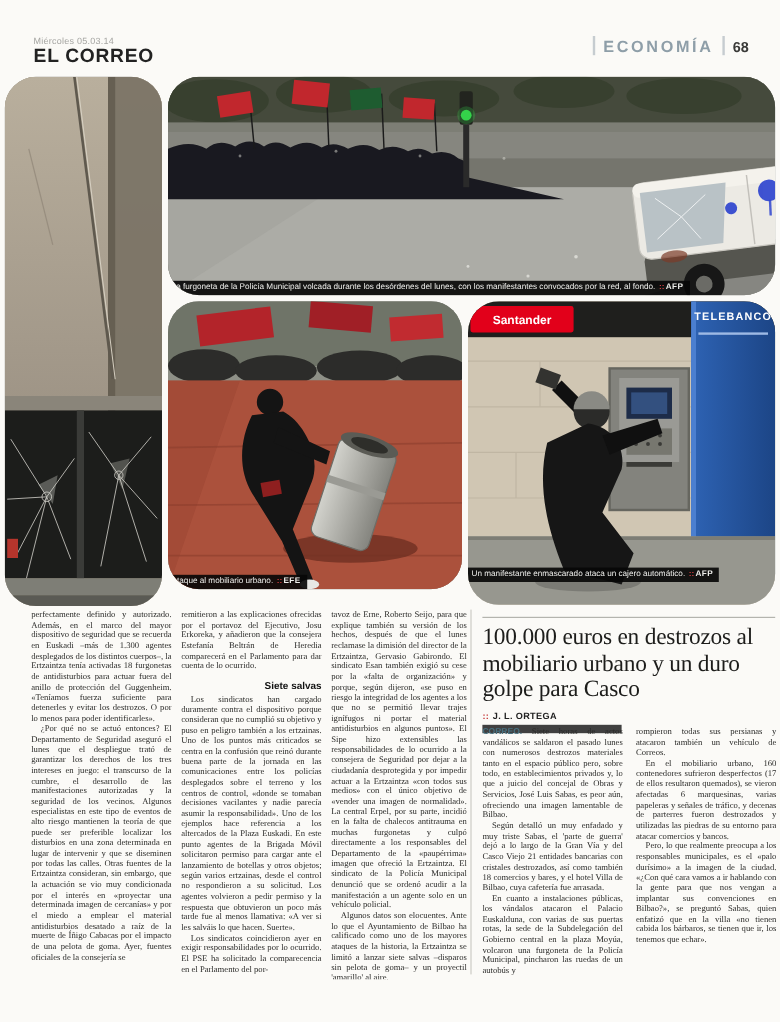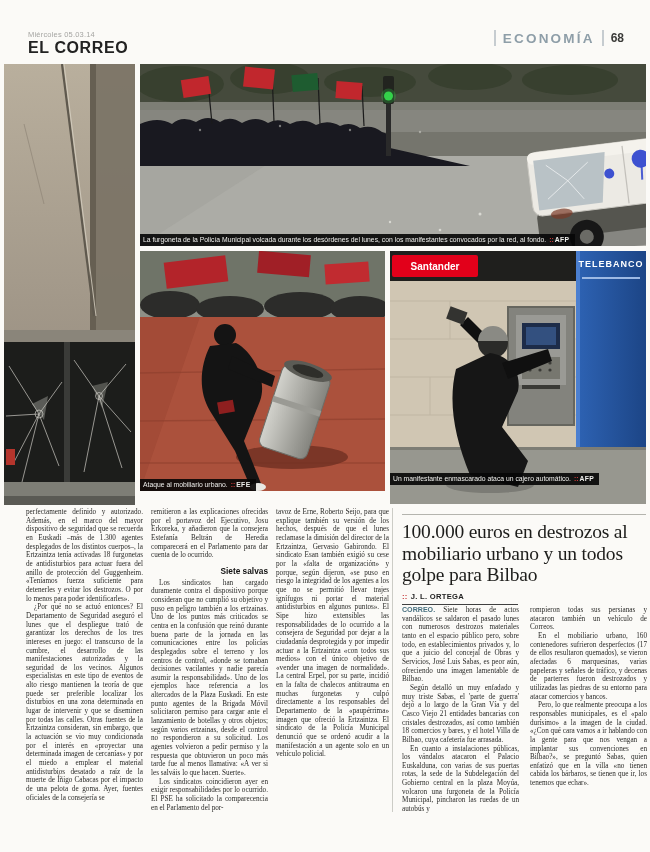--- a/index.html
+++ b/index.html
@@ -7,27 +7,27 @@
   #page {
     position:relative; width:650px; height:852px; margin:0 auto;
     background:#fbfaf7; overflow:hidden;
     font-family:"Liberation Serif", serif; color:#1c1c1a;padding-left:28px;
   }
   
   .hdr-date { position:absolute; left:28px; top:30px; font-family:"Liberation Sans",sans-serif;
     font-size:7.5px; color:#a5a5a2; letter-spacing:.2px; }
   .hdr-mast { position:absolute; left:28px; top:39px; font-family:"Liberation Sans",sans-serif;
     font-size:16px; font-weight:bold; color:#222; letter-spacing:.6px; }
-  .hdr-right { position:absolute; right:26px; top:30px; display:flex; align-items:center; gap:7px;
+  .hdr-right { position:absolute; right:26px; top:30px; display:flex; align-items:flex-end; gap:7px;
     font-family:"Liberation Sans",sans-serif; }
   .hdr-bar { width:2px; height:16px; background:#c6ccd0; }
   .hdr-section { font-size:13.5px; font-weight:bold; letter-spacing:2.2px; color:#8e9ea8; }
   .hdr-pnum { font-size:12px; font-weight:bold; color:#3a3a38; }
   
-  .photo { position:absolute; overflow:hidden; background:#9a9a94; }
+  .photo { position:absolute; overflow:hidden; background:#9a9a94;border-radius:26px; }
   .photo svg { display:block; }
   #photo-left  { left:4px;   top:64px;  width:131px; height:441px; }
   #photo-main  { left:140px; top:64px;  width:506px; height:182px; }
   #photo-bin   { left:140px; top:251px; width:245px; height:240px; }
   #photo-atm   { left:390px; top:251px; width:256px; height:253px; }
   .caption {
     position:absolute; left:0; bottom:0; max-width:100%;
     background:rgba(8,8,8,.92); color:#efefec;
     font-family:"Liberation Sans",sans-serif; font-size:6.8px; line-height:1.25;
     padding:2px 5px 2px 3px; white-space:nowrap; overflow:hidden;
@@ -47,21 +47,21 @@
   .para + .para { text-indent:8px; }
   .subhead { font-family:"Liberation Sans",sans-serif; font-weight:bold; font-size:8.3px;
     margin:7px 0 3px 0; color:#111; text-align:right; }
   .vdivider { position:absolute; left:392px; top:508px; width:1px; height:304px; background:#ccccc6; }
   
   .art-rule { position:absolute; left:402px; top:514px; width:244px; height:1px; background:#b4b4ae; }
   .headline { position:absolute; left:402px; top:521px; width:244px;
     font-size:19.5px; line-height:21.5px; color:#1d1d1b; letter-spacing:-.2px; font-weight:normal; }
   .byline { position:absolute; left:402px; top:592px; width:116px;
     font-family:"Liberation Sans",sans-serif; font-size:7.6px; font-weight:bold; color:#222;
-    border-bottom:1px solid #404040; padding-bottom:3px; letter-spacing:.3px; }
+    border-bottom:7px solid #404040; padding-bottom:3px; letter-spacing:.3px; }
   .byline .bmark { color:#c43030; margin-right:3px; }
   .artcol { position:absolute; top:606px; width:117px; height:212px; overflow:hidden;
     font-size:7.2px; line-height:8.65px; text-align:justify; color:#2a2a28; }
   #acolA { left:402px; }
   #acolB { left:530px; }
   .leadin { font-family:"Liberation Sans",sans-serif; font-weight:bold; color:#47707f; font-size:7.1px; }
 </style>
 </head>
 <body>
 
@@ -314,26 +314,27 @@
       </div>
     <div class="subhead">Siete salvas</div>
     <div>
         <p class="para" style="text-indent: 8px;">Los sindicatos han cargado duramente contra el dispositivo porque consideran que no cumplió su objetivo y puso en peligro también a los ertzainas. Uno de los puntos más criticados se centra en la confusión que reinó durante buena parte de la jornada en las comunicaciones entre los policías desplegados sobre el terreno y los centros de control, «donde se tomaban decisiones vacilantes y nadie parecía asumir la responsabilidad». Uno de los ejemplos hace referencia a los altercados de la Plaza Euskadi. En este punto agentes de la Brigada Móvil solicitaron permiso para cargar ante el lanzamiento de botellas y otros objetos; según varios ertzainas, desde el control no respondieron a su solicitud. Los agentes volvieron a pedir permiso y la respuesta que obtuvieron un poco más tarde fue al menos llamativa: «A ver si les salváis lo que hacen. Suerte».</p>
         <p class="para" style="text-indent: 8px;">Los sindicatos coincidieron ayer en exigir responsabilidades por lo ocurrido. El PSE ha solicitado la comparecencia en el Parlamento del por-</p>
       </div>
   </div>
 
   <div class="newscol" id="lcol3">
       <p class="para">tavoz de Erne, Roberto Seijo, para que explique también su versión de los hechos, después de que el lunes reclamase la dimisión del director de la Ertzaintza, Gervasio Gabirondo. El sindicato Esan también exigió su cese por la «falta de organización» y porque, según dijeron, «se puso en riesgo la integridad de los agentes a los que no se permitió llevar trajes ignífugos ni portar el material antidisturbios en algunos puntos». El Sipe hizo extensibles las responsabilidades de lo ocurrido a la consejera de Seguridad por dejar a la ciudadanía desprotegida y por impedir actuar a la Ertzaintza «con todos sus medios» con el único objetivo de «vender una imagen de normalidad». La central Erpel, por su parte, incidió en la falta de chalecos antitrauma en muchas furgonetas y culpó directamente a los responsables del Departamento de la «paupérrima» imagen que ofreció la Ertzaintza. El sindicato de la Policía Municipal denunció que se ordenó acudir a la manifestación a un agente solo en un vehículo policial.</p>
+      <p class="para">Algunos datos son elocuentes. Ante lo que el Ayuntamiento de Bilbao ha calificado como uno de los mayores ataques de la historia, la Ertzaintza se limitó a lanzar siete salvas –disparos sin pelota de goma– y un proyectil 'amarillo' al aire.</p>
     </div>
 
   <div class="vdivider"></div>
 
   <div class="art-rule"></div>
-  <h1 class="headline">100.000 euros en destrozos al mobiliario urbano y un todos golpe para Bilbao</h1>
+  <h1 class="headline">100.000 euros en destrozos al mobiliario urbano y un duro golpe para Casco</h1>
   <div class="byline">
     <span class="bmark">::</span><span>J. L. ORTEGA</span>
   </div>
 
   <div class="artcol" id="acolA">
     <p class="para"><span class="leadin">CORREO.</span><span> Siete horas de actos vandálicos se saldaron el pasado lunes con numerosos destrozos materiales tanto en el espacio público pero, sobre todo, en establecimientos privados y, lo que a juicio del concejal de Obras y Servicios, José Luis Sabas, es peor aún, ofreciendo una imagen lamentable de Bilbao.</span></p>
     <div>
         <p class="para" style="text-indent: 8px;">Según detalló un muy enfadado y muy triste Sabas, el 'parte de guerra' dejó a lo largo de la Gran Vía y del Casco Viejo 21 entidades bancarias con cristales destrozados, así como también 18 comercios y bares, y el hotel Villa de Bilbao, cuya cafetería fue arrasada.</p>
         <p class="para" style="text-indent: 8px;">En cuanto a instalaciones públicas, los vándalos atacaron el Palacio Euskalduna, con varias de sus puertas rotas, la sede de la Subdelegación del Gobierno central en la plaza Moyúa, volcaron una furgoneta de la Policía Municipal, pincharon las ruedas de un autobús y</p>
       </div>

